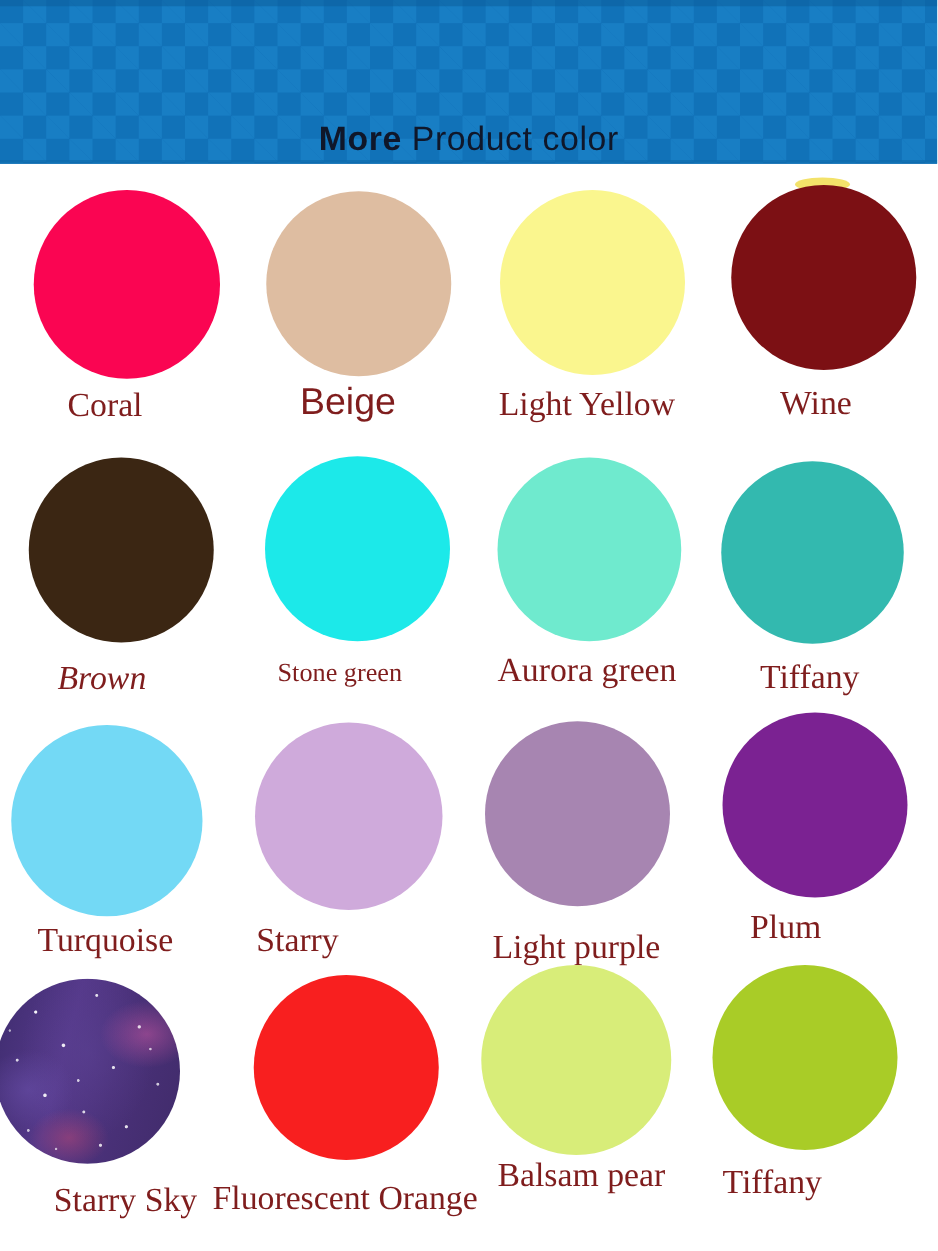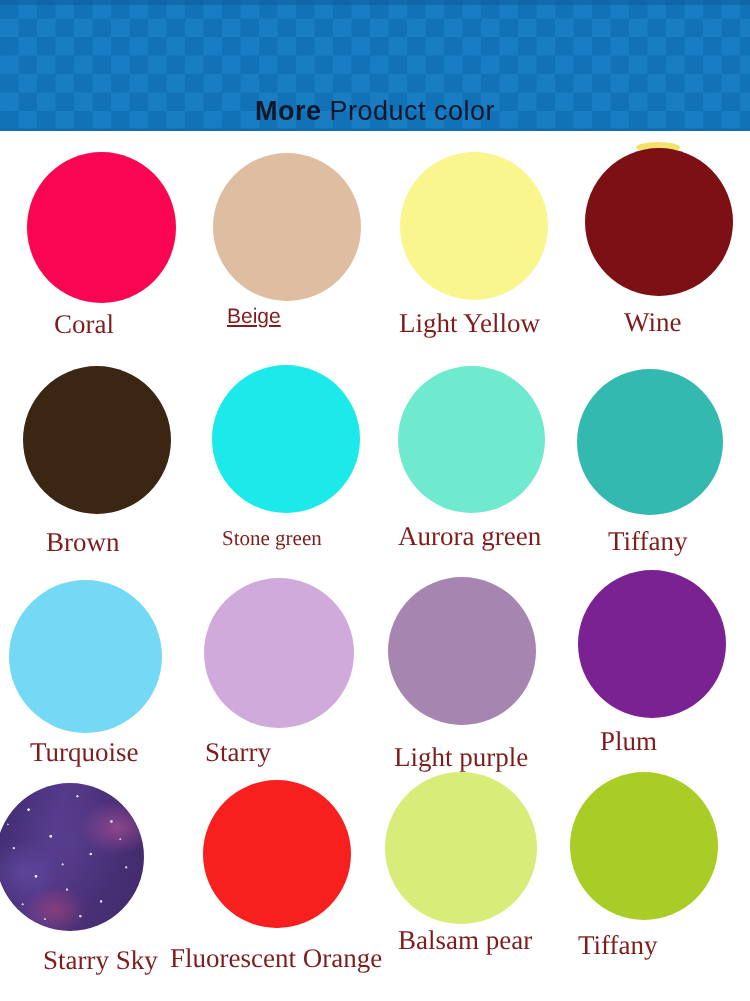--- a/index.html
+++ b/index.html
@@ -157,37 +157,37 @@
     <div id="banner-sub"><span class="more">More</span><span> Product color</span></div>
   </div>
 
   <div class="swatch">
     <div class="dot" style="left: 27px; top: 152px; width: 149px; height: 151px; background-color: rgb(250, 5, 82);"></div>
     <div class="label" style="left:54px; top:309px; font-size:27px;">Coral</div>
   </div>
 
   <div class="swatch">
     <div class="dot" style="left: 213px; top: 153px; width: 148px; height: 148px; background-color: rgb(222, 189, 161);"></div>
-    <div class="label sans" style="left:227px; top:305px; font-size:21px;text-decoration:underline;">Beige</div>
+    <div class="label sans" style="left:240px; top:305px; font-size:30px;">Beige</div>
   </div>
 
   <div class="swatch">
     <div class="dot" style="left: 400px; top: 152px; width: 148px; height: 148px; background-color: rgb(250, 246, 142);"></div>
     <div class="label" style="left:399px; top:308px; font-size:27px;">Light Yellow</div>
   </div>
 
   <div class="swatch">
     <div id="wine-sliver" style="background-color: rgb(243, 226, 106);"></div>
     <div class="dot" style="left: 585px; top: 148px; width: 148px; height: 148px; background-color: rgb(124, 16, 20);"></div>
     <div class="label" style="left:624px; top:307px; font-size:27px;">Wine</div>
   </div>
 
   <div class="swatch">
     <div class="dot" style="left: 23px; top: 366px; width: 148px; height: 148px; background-color: rgb(59, 38, 19);"></div>
-    <div class="label" style="left:46px; top:527px; font-size:27px;">Brown</div>
+    <div class="label" style="left:46px; top:527px; font-size:27px;font-style:italic;">Brown</div>
   </div>
 
   <div class="swatch">
     <div class="dot" style="left: 212px; top: 365px; width: 148px; height: 148px; background-color: rgb(28, 233, 233);"></div>
     <div class="label" style="left:222px; top:526px; font-size:21px;">Stone green</div>
   </div>
 
   <div class="swatch">
     <div class="dot" style="left: 398px; top: 366px; width: 147px; height: 147px; background-color: rgb(111, 234, 206);"></div>
     <div class="label" style="left:398px; top:521px; font-size:27px;">Aurora green</div>

